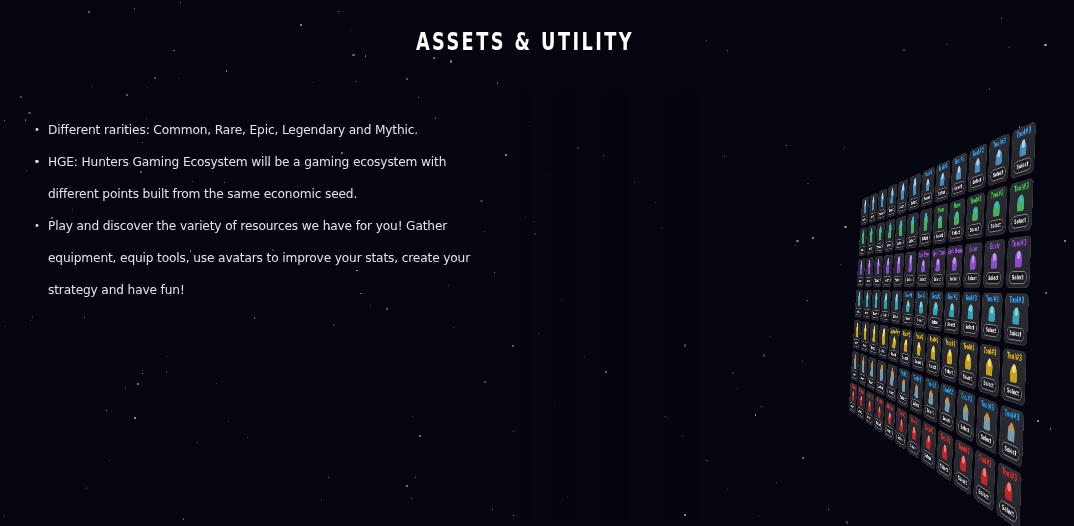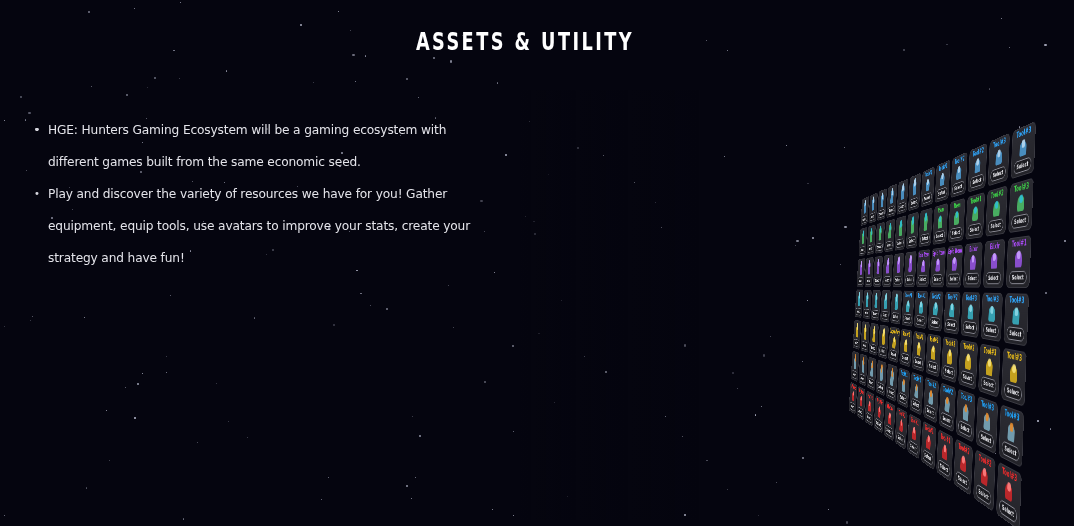--- a/index.html
+++ b/index.html
@@ -303,24 +303,24 @@
     <div class="star" style="width: 1px; height: 1px; left: 461.754px; top: 35.3395px; opacity: 0.31;"></div>
     <div class="star" style="width: 1px; height: 1px; left: 884.416px; top: 201.079px; opacity: 0.72;"></div>
     <div class="star" style="width: 1.4px; height: 1.4px; left: 242.746px; top: 223.818px; opacity: 0.78;"></div>
     <div class="star" style="width: 1.4px; height: 1.4px; left: 807.392px; top: 183.108px; opacity: 0.26;"></div>
     <div class="star" style="width: 1px; height: 1px; left: 513.225px; top: 431.237px; opacity: 0.59;"></div>
   </div>
 
 <h1 class="title">ASSETS &amp; UTILITY</h1>
 
 <ul class="bullets">
+  <li><span class="dot">•</span><span>Different rarities: Common, Rare, Epic, Legendary and Mythic.</span></li>
   <li><span class="dot">•</span></li>
   <li><span class="dot">•</span></li>
-  <li><span class="dot">•</span></li>
-  <li><span class="dot">•</span><span>HGE: Hunters Gaming Ecosystem will be a gaming ecosystem with different games built from the same economic seed.</span></li>
+  <li><span class="dot">•</span><span>HGE: Hunters Gaming Ecosystem will be a gaming ecosystem with different points built from the same economic seed.</span></li>
   <li><span class="dot">•</span><span>Play and discover the variety of resources we have for you! Gather equipment, equip tools, use avatars to improve your stats, create your strategy and have fun!</span></li>
 </ul>
 
 <div class="grid-scene">
   <div class="grid-plane" id="grid-plane">
       <div class="card" style="--art: #4f9fd8; --art2: #b8d8f0;">
         <div class="ctitle" style="color: rgb(47, 168, 255);"></div>
         <div class="art"></div>
         <div class="select-btn">Select</div>
       </div>

